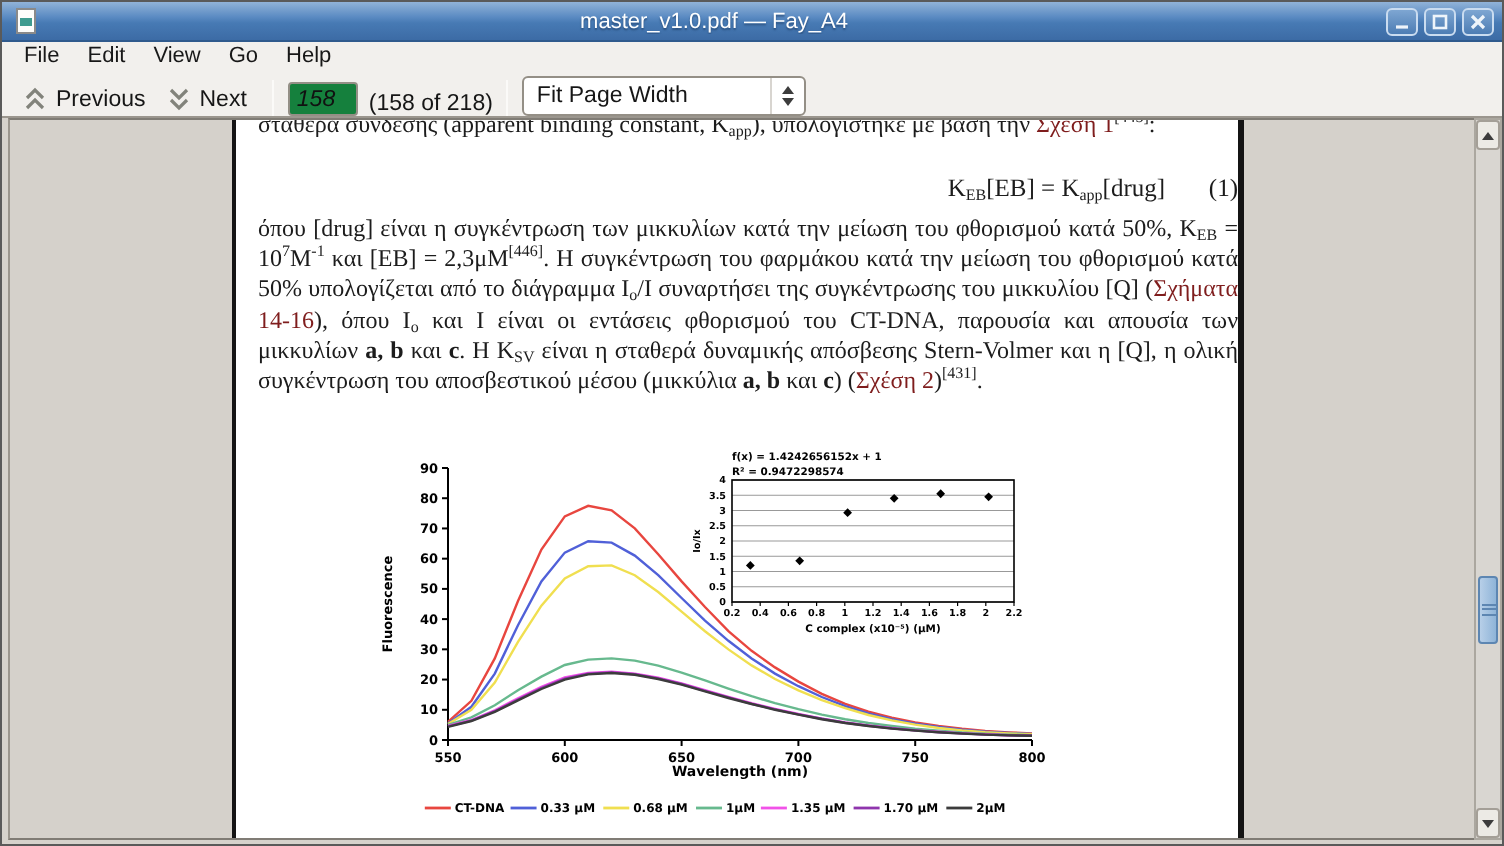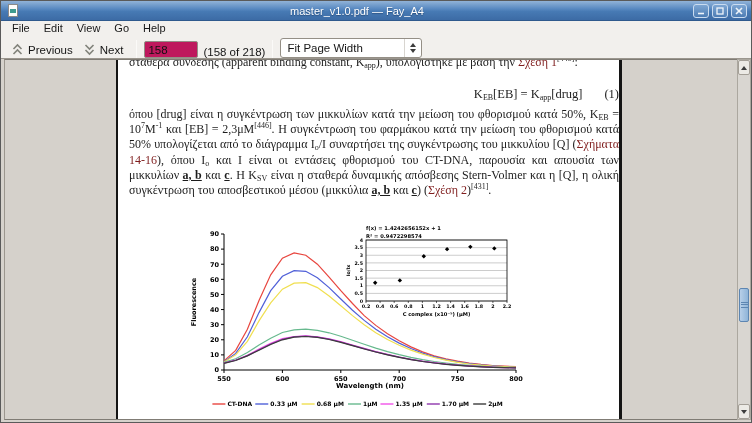--- a/index.html
+++ b/index.html
@@ -37,22 +37,22 @@
   .menu-item { padding:0 7px; line-height:14px; }
   
   .toolbar {
     position:absolute; top:34px; left:0; right:0; height:24px;
     background:#f2f0ed; border-bottom:1px solid #9b968e;
     display:flex; align-items:flex-end; padding:0 6px; font-size:11.5px; color:#161616;
   }
   .tbtn { display:flex; align-items:center; gap:4px; padding:2px 6px 2px 4px; border-radius:3px; }
   .tsep { width:1px; height:18px; background:#c2beb7; border-right:1px solid #fbfaf8; margin:0 7px; }
   .page-input {
-    width:54px; height:17px; border:1px solid #948f86; border-radius:2px;
-    font-size:11.5px; padding:0 3px; font-family:"Liberation Sans",sans-serif; background:#be185d; color:#111;
+    width:35px; height:17px; border:1px solid #948f86; border-radius:2px;
+    font-size:11.5px; padding:0 3px; font-family:"Liberation Sans",sans-serif; background:#15803d; color:#111;font-style:italic;
   }
   .page-count { margin-left:5px; }
   .combo {
     display:flex; align-items:center; height:20px; width:142px; background:#fff;
     border:1px solid #948f86; border-radius:3px; padding-left:6px; position:relative;
   }
   .combo .spin {
     position:absolute; right:0; top:0; bottom:0; width:17px; border-left:1px solid #d8d5d0;
     display:flex; flex-direction:column; align-items:center; justify-content:center; gap:2px;
   }
@@ -69,21 +69,21 @@
     border-left:2px solid #141414; border-right:3px solid #141414;
     font-family:"Liberation Serif","DejaVu Serif",serif; color:#1c1c1c;
   }
   .intro { position:absolute; left:11px; top:3px; width:492px; white-space:nowrap; font-size:12px; }
   .eq    { position:absolute; left:0; width:100%; text-align:right; font-size:12.5px; white-space:pre; }
   .eq1 { top:35px; } .eq2 { top:149px; }
   .para  { position:absolute; left:11px; top:55px; width:490px; font-size:12px; line-height:15.2px; text-align:justify; }
   .sub { font-size:8px; vertical-align:-2px; line-height:0; }
   .sup { font-size:8px; vertical-align:5px;  line-height:0; }
   .link { color:#7f1d1d; }
-  .b { font-weight:bold;text-decoration:underline; }
+  .b { font-weight:bold; }
   #main-chart { position:absolute; left:70px; top:170px; }
   
   .vscroll {
     position:absolute; left:736px; top:58px; width:14px; height:361px;
     background:#d9d6d1; border:1px solid #aba79f;
   }
   .sbtn {
     position:absolute; left:0; right:0; height:15px; background:#eceae5;
     border:1px solid #a49f97; border-radius:2px;
     display:flex; align-items:center; justify-content:center;

